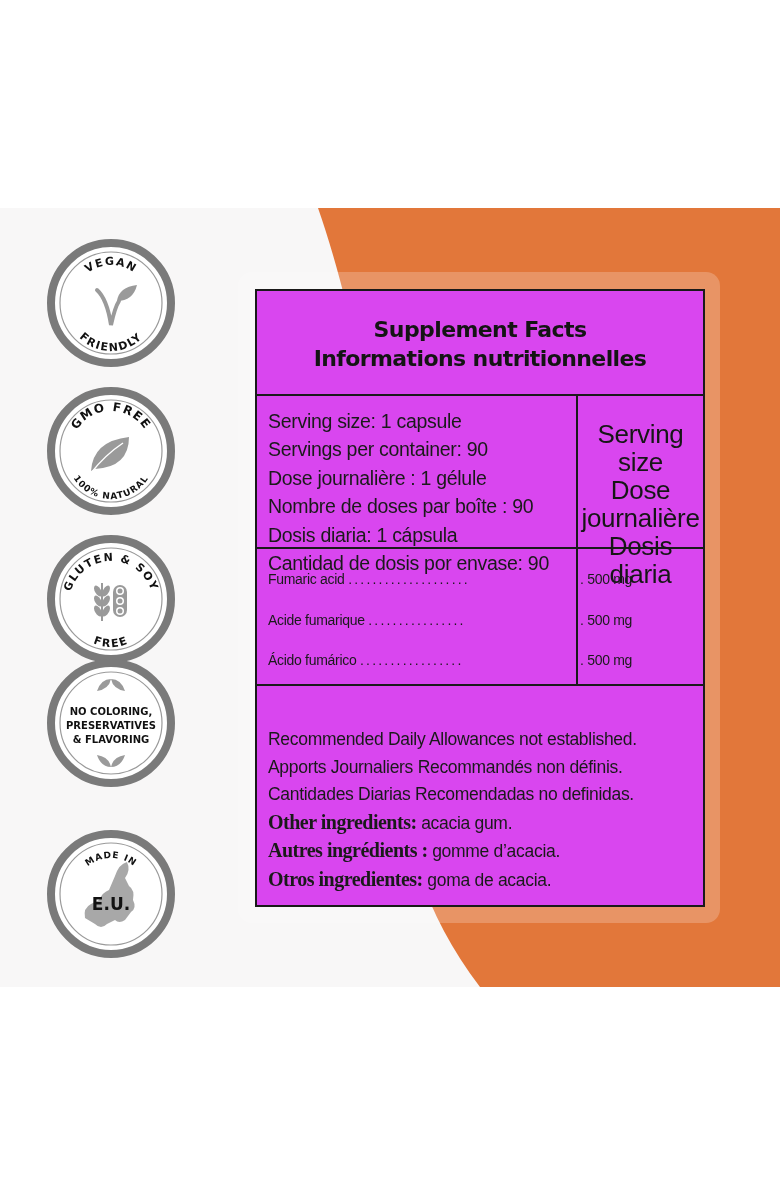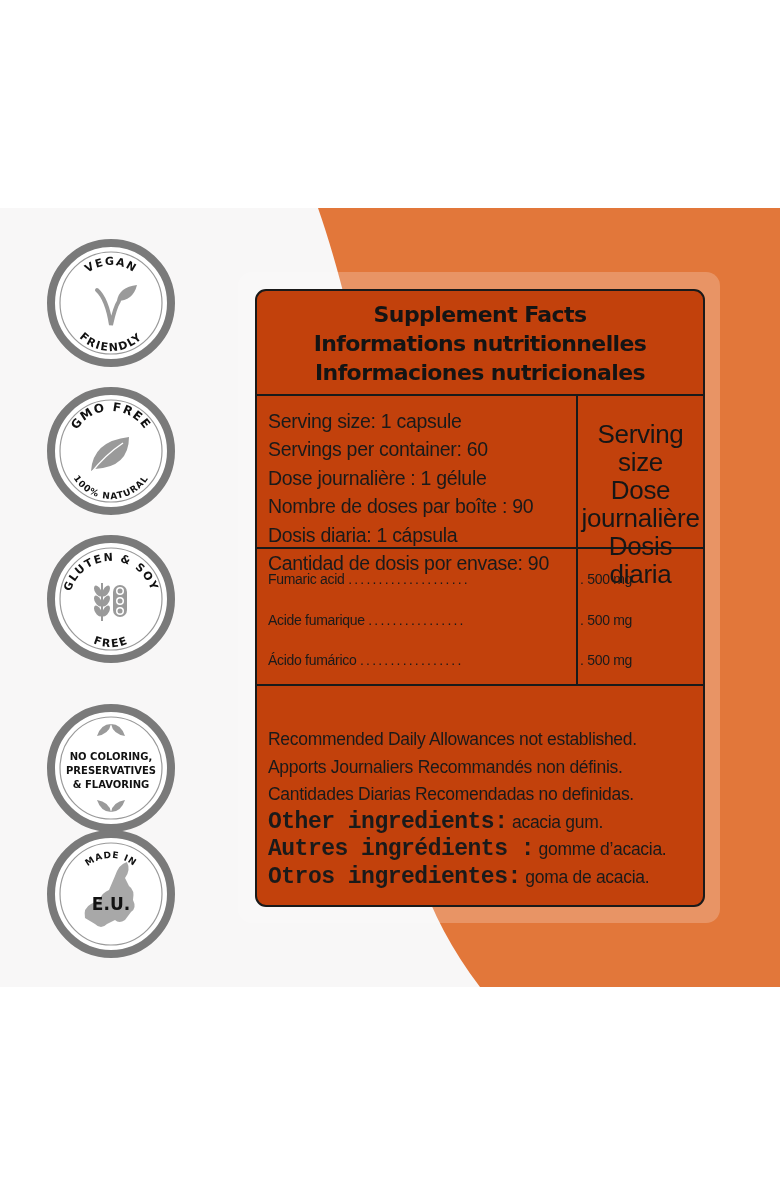--- a/index.html
+++ b/index.html
@@ -20,21 +20,21 @@
     }
     .badge svg { display: block; }
 
     .card-backdrop {
       position: absolute; left: 238px; top: 272px; width: 482px; height: 651px;
       background: rgba(255,255,255,0.22);
       border-radius: 14px;
     }
     .label {
       position: absolute; left: 255px; top: 289px; width: 450px; height: 618px;
-      background: #c2410c; border: 2px solid #1a1a1a; border-radius: 11px;
+      background: #d946ef; border: 2px solid #1a1a1a; border-radius: 0;
       overflow: hidden;
     }
     .label-header {
       height: 105px; border-bottom: 2px solid #1a1a1a;
       display: flex; flex-direction: column; align-items: center; justify-content: center;
       padding-top: 2px;
     }
     .label-header div {
       font-family: "DejaVu Sans", sans-serif; font-weight: bold; font-size: 22px;
       line-height: 29px; letter-spacing: -0.6px; color: #141414;
@@ -62,21 +62,21 @@
     .ing-right { flex: 1; padding: 10px 0 0 0; }
     .ing-row {
       font-size: 14px; line-height: 40.5px; letter-spacing: -0.3px; white-space: nowrap; overflow: hidden;
       color: #1a1a1a;
     }
     .ing-left .ing-row .dots { letter-spacing: 2.2px; }
     .ing-right .ing-row { padding-left: 2px; }
 
     .notes { padding: 10px 0 0 11px; margin-top: 30px; }
     .notes div { font-size: 17.5px; line-height: 27.6px; letter-spacing: -0.3px; white-space: nowrap; color: #1a1a1a; }
-    .notes b { font-family: Liberation Mono, monospace; font-weight: bold; font-size: 23px; letter-spacing: -0.5px; }
+    .notes b { font-family: Liberation Serif, serif; font-weight: bold; font-size: 20px; letter-spacing: -0.5px; }
   </style>
 </head>
 <body>
 
 <div class="panel">
   <svg class="orange-svg" width="780" height="779" viewBox="0 0 780 779">
     <path d="M318 0 L780 0 L780 779 L480 779 C 420 700, 400 620, 400 540 C 400 330, 360 120, 318 0 Z" fill="#e2773a"></path>
   </svg>
 </div>
 
@@ -150,21 +150,21 @@
         <circle cx="75" cy="58" r="4" fill="#fff"></circle>
         <circle cx="75" cy="68" r="4" fill="#fff"></circle>
         <circle cx="75" cy="78" r="4" fill="#fff"></circle>
         <circle cx="75" cy="58" r="2.5"></circle>
         <circle cx="75" cy="68" r="2.5"></circle>
         <circle cx="75" cy="78" r="2.5"></circle>
       </g>
     </svg>
   </div>
 
-  <div class="badge" style="top:465px;">
+  <div class="badge" style="top:420px;">
     <svg width="132" height="132" viewBox="0 0 132 132">
       <circle cx="66" cy="66" r="60" fill="#fff" stroke="#7a7a7a" stroke-width="8"></circle>
       <circle cx="66" cy="66" r="51" fill="none" stroke="#9a9a9a" stroke-width="1.2"></circle>
       <g fill="#9a9a9a">
         <path d="M52 34 Q56 22 66 22 Q64 32 52 34 Z"></path>
         <path d="M80 34 Q76 22 66 22 Q68 32 80 34 Z"></path>
         <path d="M52 98 Q56 110 66 110 Q64 100 52 98 Z"></path>
         <path d="M80 98 Q76 110 66 110 Q68 100 80 98 Z"></path>
       </g>
       <text x="66" y="58" text-anchor="middle" font-family="DejaVu Sans, sans-serif" font-weight="bold" font-size="10" fill="#111">NO COLORING,</text>
@@ -190,27 +190,26 @@
     </svg>
   </div>
 </div>
 
 <div class="card-backdrop"></div>
 
 <div class="label">
   <div class="label-header">
     <div>Supplement Facts</div>
     <div>Informations nutritionnelles</div>
-    <div>Informaciones nutricionales</div>
   </div>
 
   <div class="serving-block">
     <div class="serving-left">
       <div>Serving size: 1 capsule</div>
-      <div>Servings per container: 60</div>
+      <div>Servings per container: 90</div>
       <div>Dose journalière : 1 gélule</div>
       <div>Nombre de doses par boîte : 90</div>
       <div>Dosis diaria: 1 cápsula</div>
       <div>Cantidad de dosis por envase: 90</div>
     </div>
     <div class="serving-right">
       <div>Serving size</div>
       <div class="gap"></div>
       <div>Dose</div>
       <div>journalière</div>

